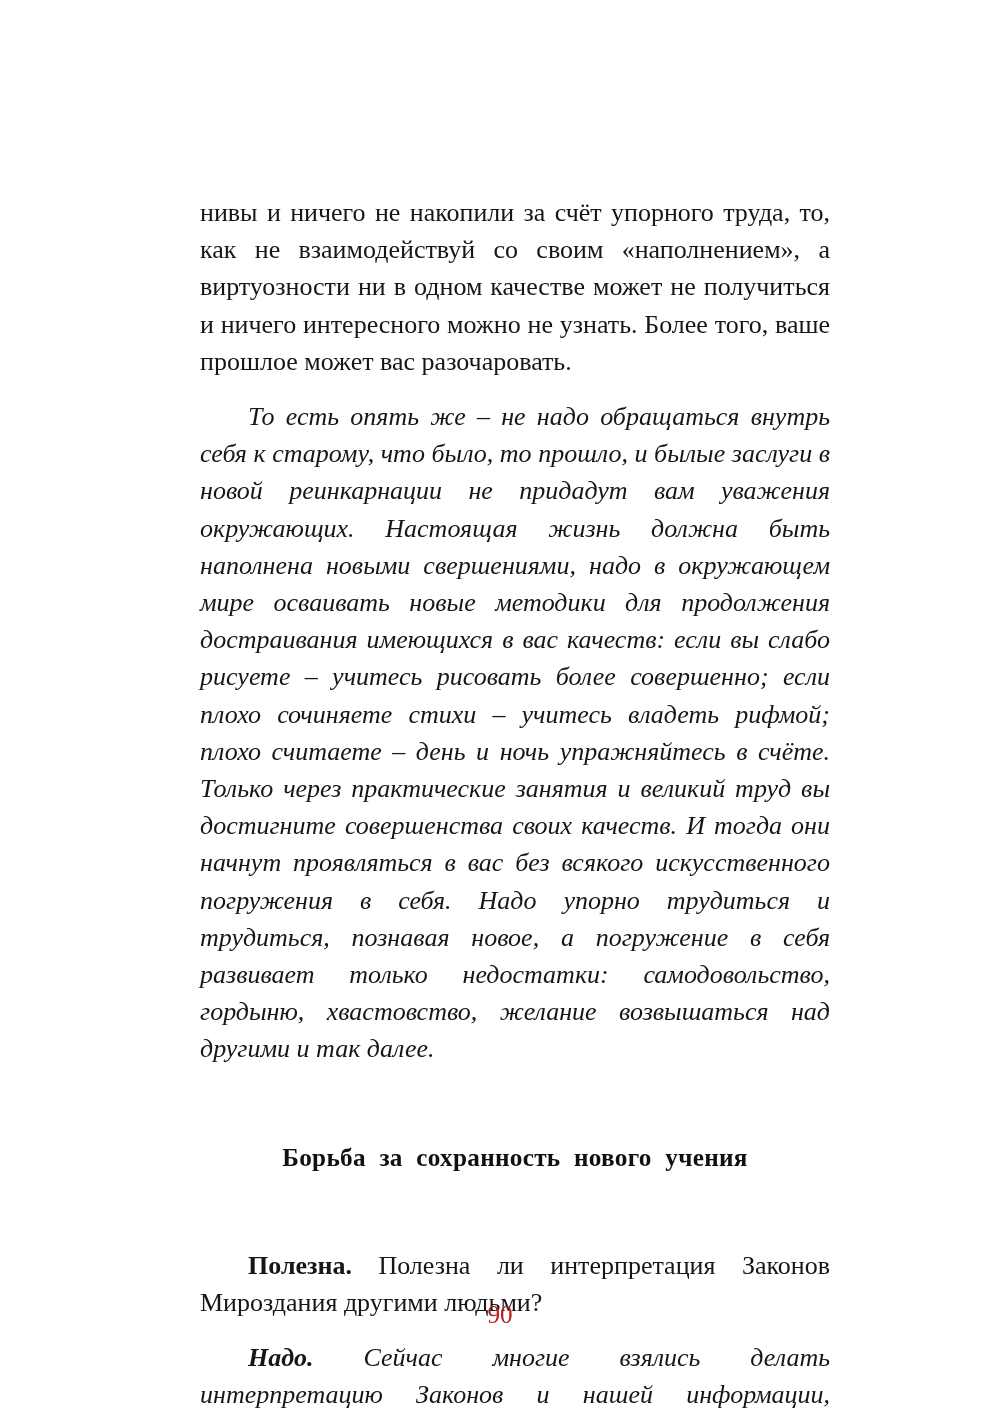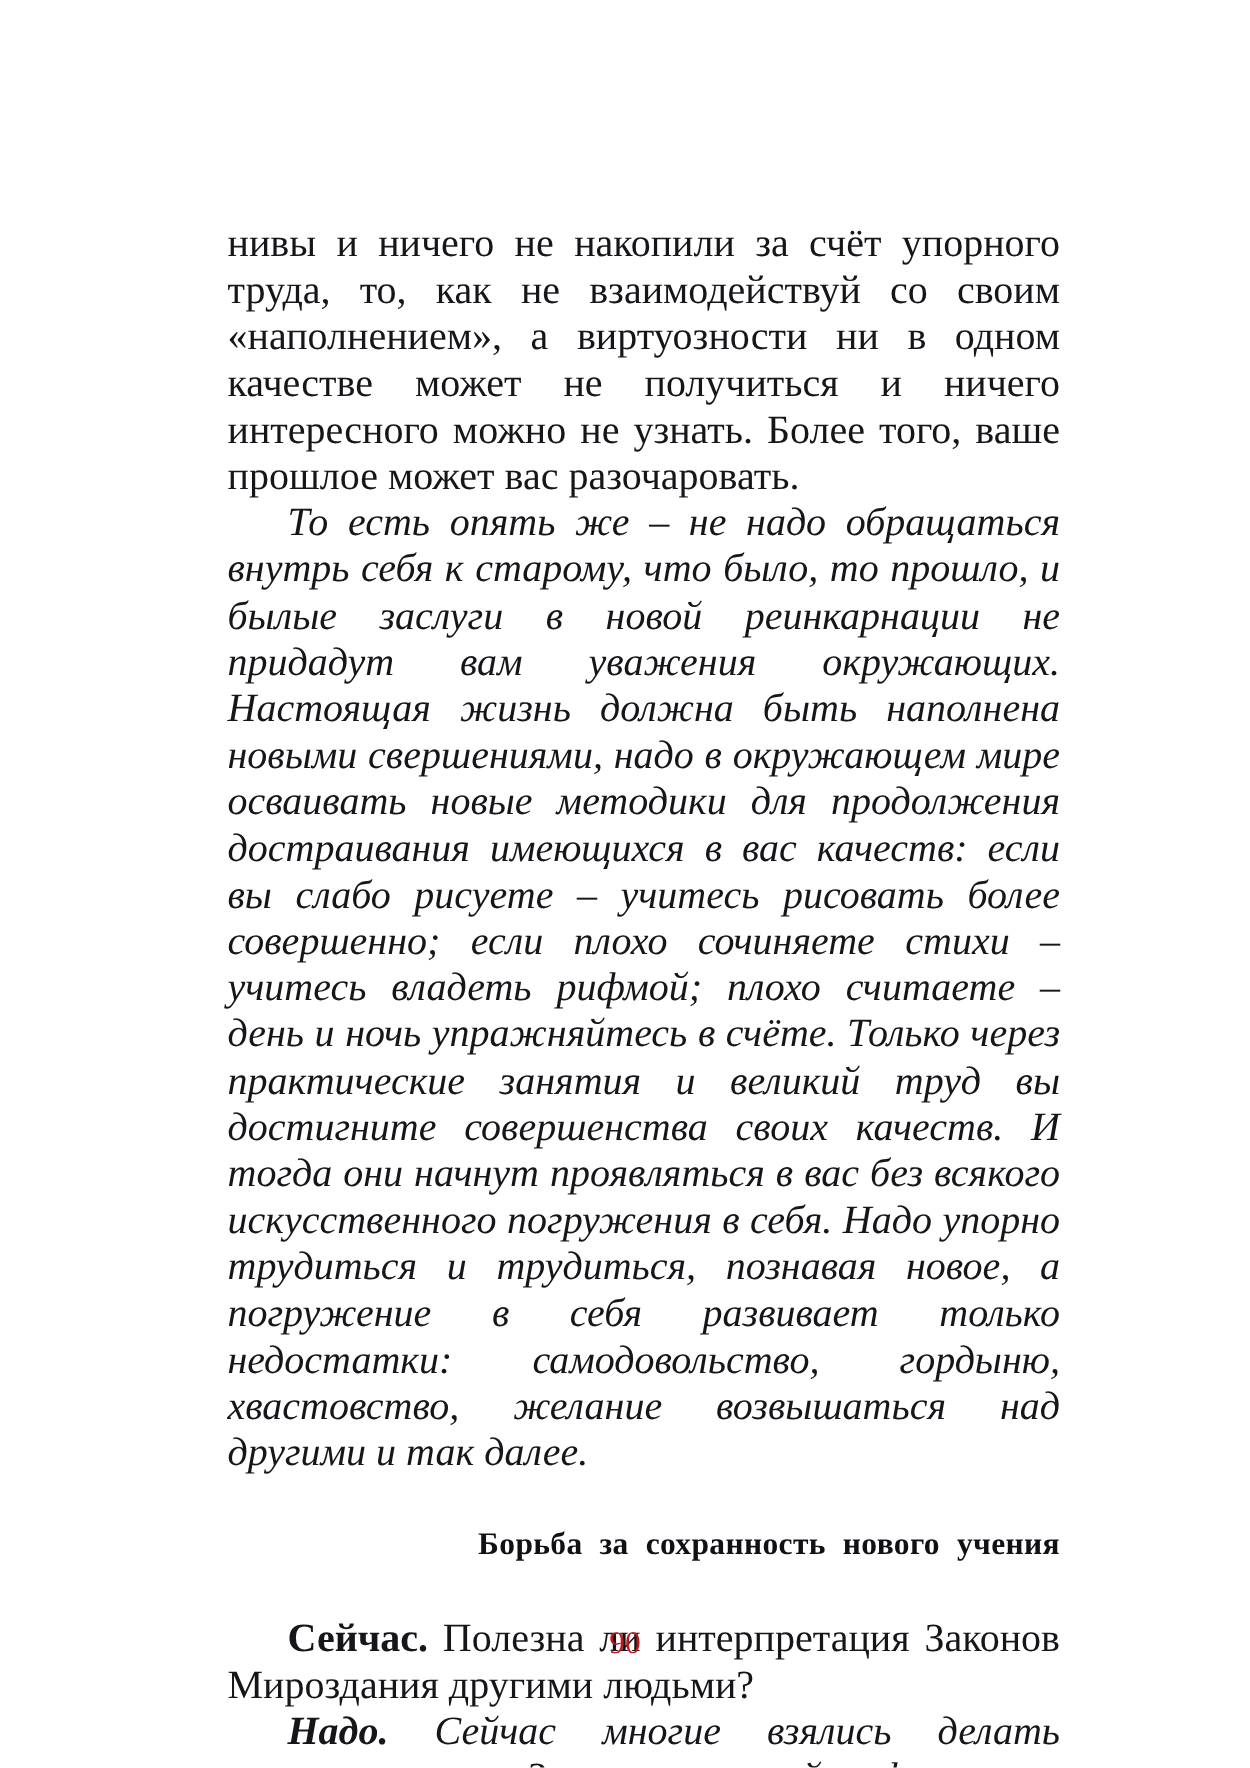--- a/index.html
+++ b/index.html
@@ -23,45 +23,45 @@
   }
 
   .text-column {
     position: absolute;
     left: 182px;
     top: 176px;
     width: 666px;
   }
 
   .para {
-    margin: 0;
-    font-size: 32px;
+    margin: 18px;
+    font-size: 26px;
     line-height: 37.2px;
     text-align: justify;
     text-justify: inter-word;
     color: #16161a;
     hyphens: manual;
     -webkit-hyphens: manual;
   }
 
   .para.indent {
     text-indent: 48px;
   }
 
   .para + .para {
     margin-top: 0;
     font-style: italic;
   }
 
   .section-heading {
-    margin: 0;
+    margin: 16px;
     font-size: 25.2px;
     line-height: 37.2px;
     font-weight: bold;
-    text-align: right;
+    text-align: center;
     letter-spacing: 0.3px;
     word-spacing: 7px;
     color: #111115;
   }
 
   .gap-before-heading {
     height: 37px;
   }
 
   .gap-after-heading {
@@ -93,21 +93,21 @@
     <p class="para">нивы и ничего не накопили за счёт упорного труда, то, как не взаимодействуй со своим «наполнением», а виртуозности ни в одном качестве может не получиться и ничего интересного можно не узнать. Более того, ваше прошлое может вас разочаровать.</p>
 
     <p class="para indent">То есть опять же – не надо обращаться внутрь себя к старому, что было, то прошло, и былые заслуги в новой реинкарнации не придадут вам уважения окружающих. Настоящая жизнь должна быть наполнена новыми свершениями, надо в окружающем мире осваивать новые методики для продолжения достраивания имеющихся в вас качеств: если вы слабо рисуете – учитесь рисовать более совершенно; если плохо сочиняете стихи – учитесь владеть рифмой; плохо считаете – день и ночь упражняйтесь в счёте. Только через практические занятия и великий труд вы достигните совершенства своих качеств. И тогда они начнут проявляться в вас без всякого искусственного погружения в себя. Надо упорно трудиться и трудиться, познавая новое, а погружение в себя развивает только недостатки: самодовольство, гордыню, хвастовство, желание возвышаться над другими и так далее.</p>
 
     <div class="gap-before-heading"></div>
 
     <h2 class="section-heading">Борьба за сохранность нового учения</h2>
 
     <div class="gap-after-heading"></div>
 
-    <p class="para indent"><span class="label-bold">Сейчас.</span><span> Полезна ли интерпретация Законов Мироздания другими людьми?</span></p>
+    <p class="para indent"><span class="label-bold">Полезна.</span><span> Полезна ли интерпретация Законов Мироздания другими людьми?</span></p>
 
     <p class="para indent"><span class="label-bold">Надо.</span><span> Сейчас многие взялись делать интерпретацию Законов и нашей информации, некоторые при этом переключаются на плагиат, даже не понимая этого, что уже говорит об их недостаточном уровне мышления, не позволяющем осознать, что они пытаются чужое выдать за своё. Так двухлетний ребё-</span></p>
 
   </div>
 
   <div class="page-number">90</div>
 
 </div>
 
 </body></html>

